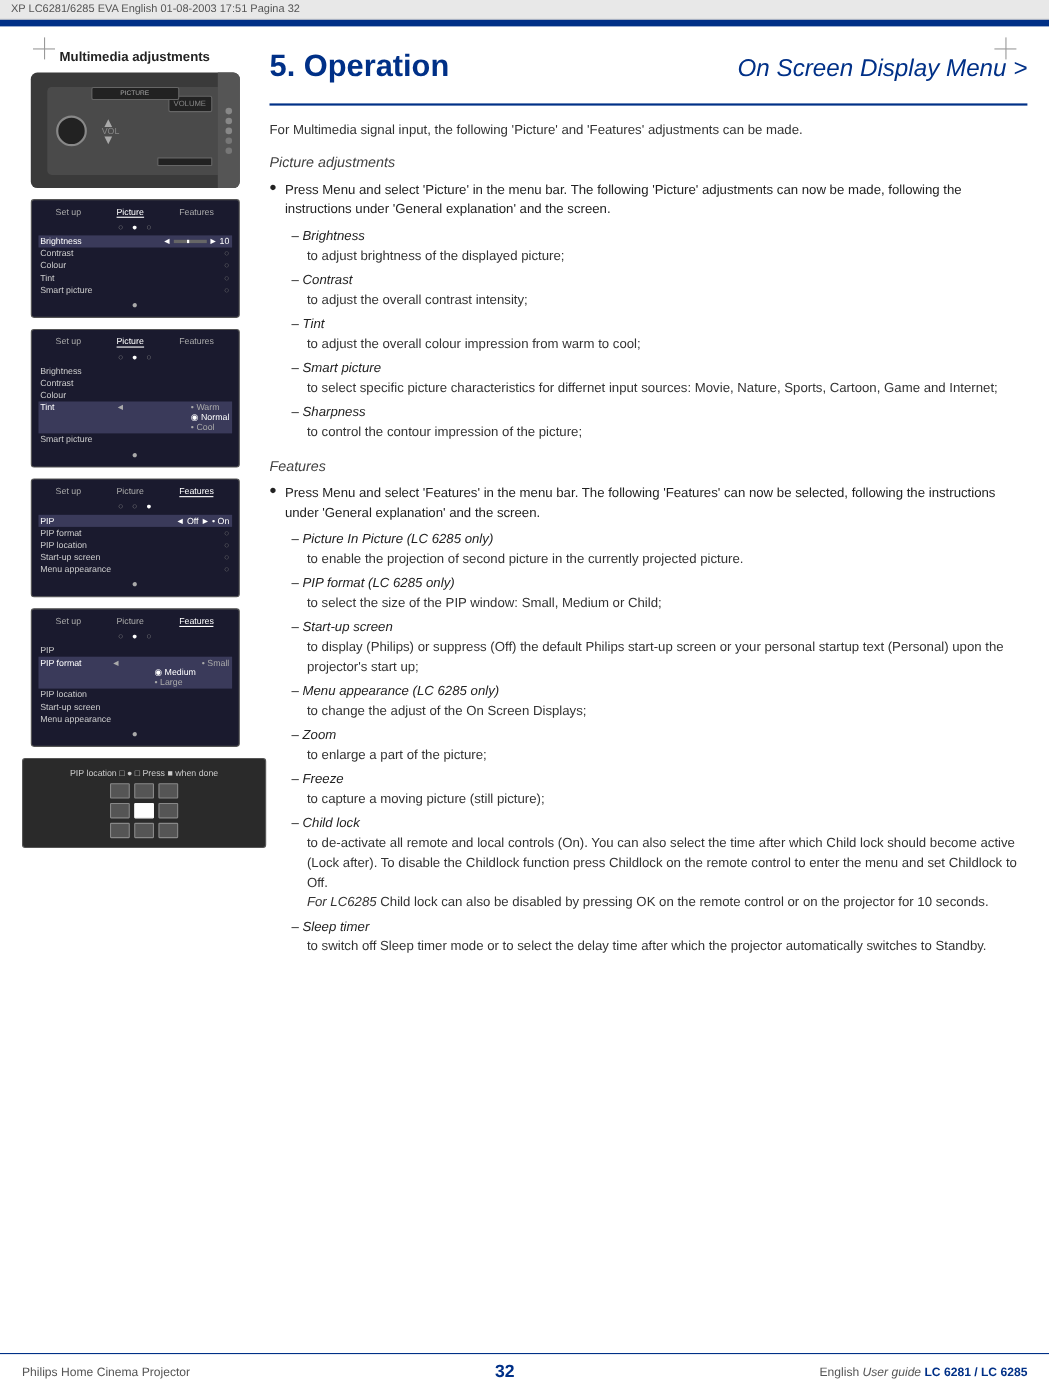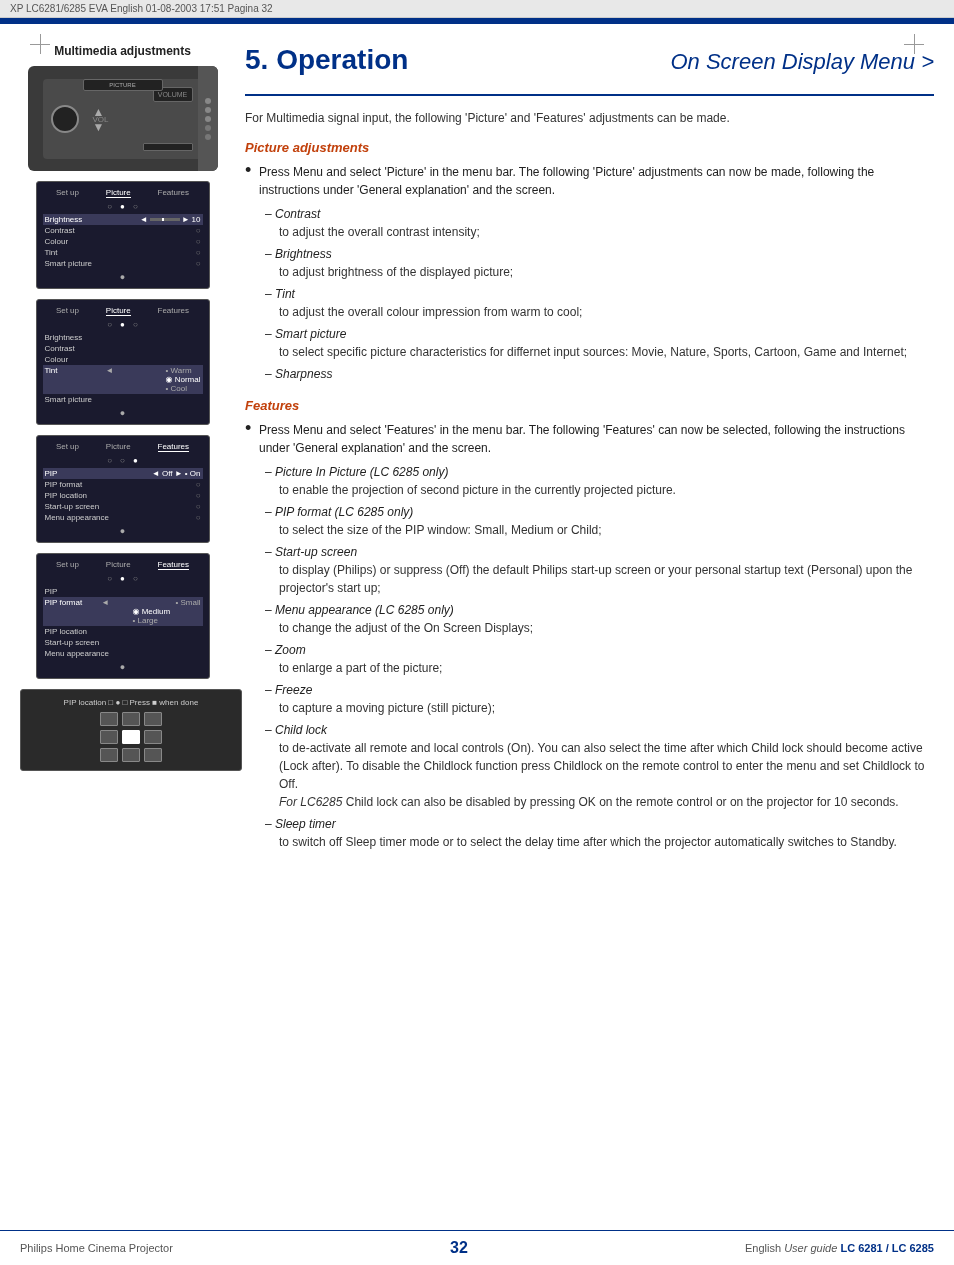--- a/index.html
+++ b/index.html
@@ -75,21 +75,21 @@
     
     .multimedia-label {
       font-weight: bold;
       font-size: 12px;
       text-align: center;
       margin-bottom: 8px;
     }
 
     
     .screen-box {
-      width: 174px;
+      width: 190px;
       background: #1a1a2e;
       border: 1px solid #555;
       border-radius: 3px;
       margin: 0 auto 10px auto;
       padding: 6px;
       color: #ddd;
       font-size: 9px;
     }
 
     .screen-box .menu-bar {
@@ -162,23 +162,23 @@
 
     
     .intro-text {
       font-size: 12px;
       margin-bottom: 15px;
       color: #333;
     }
 
     .subsection-title {
       font-style: italic;
-      font-weight: bold;
+      font-weight: normal;
       font-size: 13px;
-      color: #c2410c;
+      color: #404040;
       margin-bottom: 8px;
     }
 
     .bullet-section {
       margin-bottom: 15px;
     }
 
     .bullet-intro {
       display: flex;
       margin-bottom: 6px;
@@ -499,37 +499,38 @@
     <p class="intro-text">For Multimedia signal input, the following 'Picture' and 'Features' adjustments can be made.</p>
 
     <div class="bullet-section">
       <div class="subsection-title">Picture adjustments</div>
       <div class="bullet-intro">
         <span class="bullet-dot">•</span>
         <span class="bullet-text">Press Menu and select 'Picture' in the menu bar. The following 'Picture' adjustments can now be made, following the instructions under 'General explanation' and the screen.</span>
       </div>
       <ul class="feature-list">
         <li>
+          <span class="feature-dash">– </span><span class="feature-name"><em>Brightness</em></span>
+          <div class="feature-desc">to adjust brightness of the displayed picture;</div>
+        </li>
+        <li>
           <span class="feature-dash">– </span><span class="feature-name"><em>Contrast</em></span>
           <div class="feature-desc">to adjust the overall contrast intensity;</div>
-        </li>
-        <li>
-          <span class="feature-dash">– </span><span class="feature-name"><em>Brightness</em></span>
-          <div class="feature-desc">to adjust brightness of the displayed picture;</div>
         </li>
         <li>
           <span class="feature-dash">– </span><span class="feature-name"><em>Tint</em></span>
           <div class="feature-desc">to adjust the overall colour impression from warm to cool;</div>
         </li>
         <li>
           <span class="feature-dash">– </span><span class="feature-name"><em>Smart picture</em></span>
           <div class="feature-desc">to select specific picture characteristics for differnet input sources: Movie, Nature, Sports, Cartoon, Game and Internet;</div>
         </li>
         <li>
           <span class="feature-dash">– </span><span class="feature-name"><em>Sharpness</em></span>
+          <div class="feature-desc">to control the contour impression of the picture;</div>
         </li>
       </ul>
     </div>
 
     <div class="bullet-section">
       <div class="subsection-title">Features</div>
       <div class="bullet-intro">
         <span class="bullet-dot">•</span>
         <span class="bullet-text">Press Menu and select 'Features' in the menu bar. The following 'Features' can now be selected, following the instructions under 'General explanation' and the screen.</span>
       </div>

